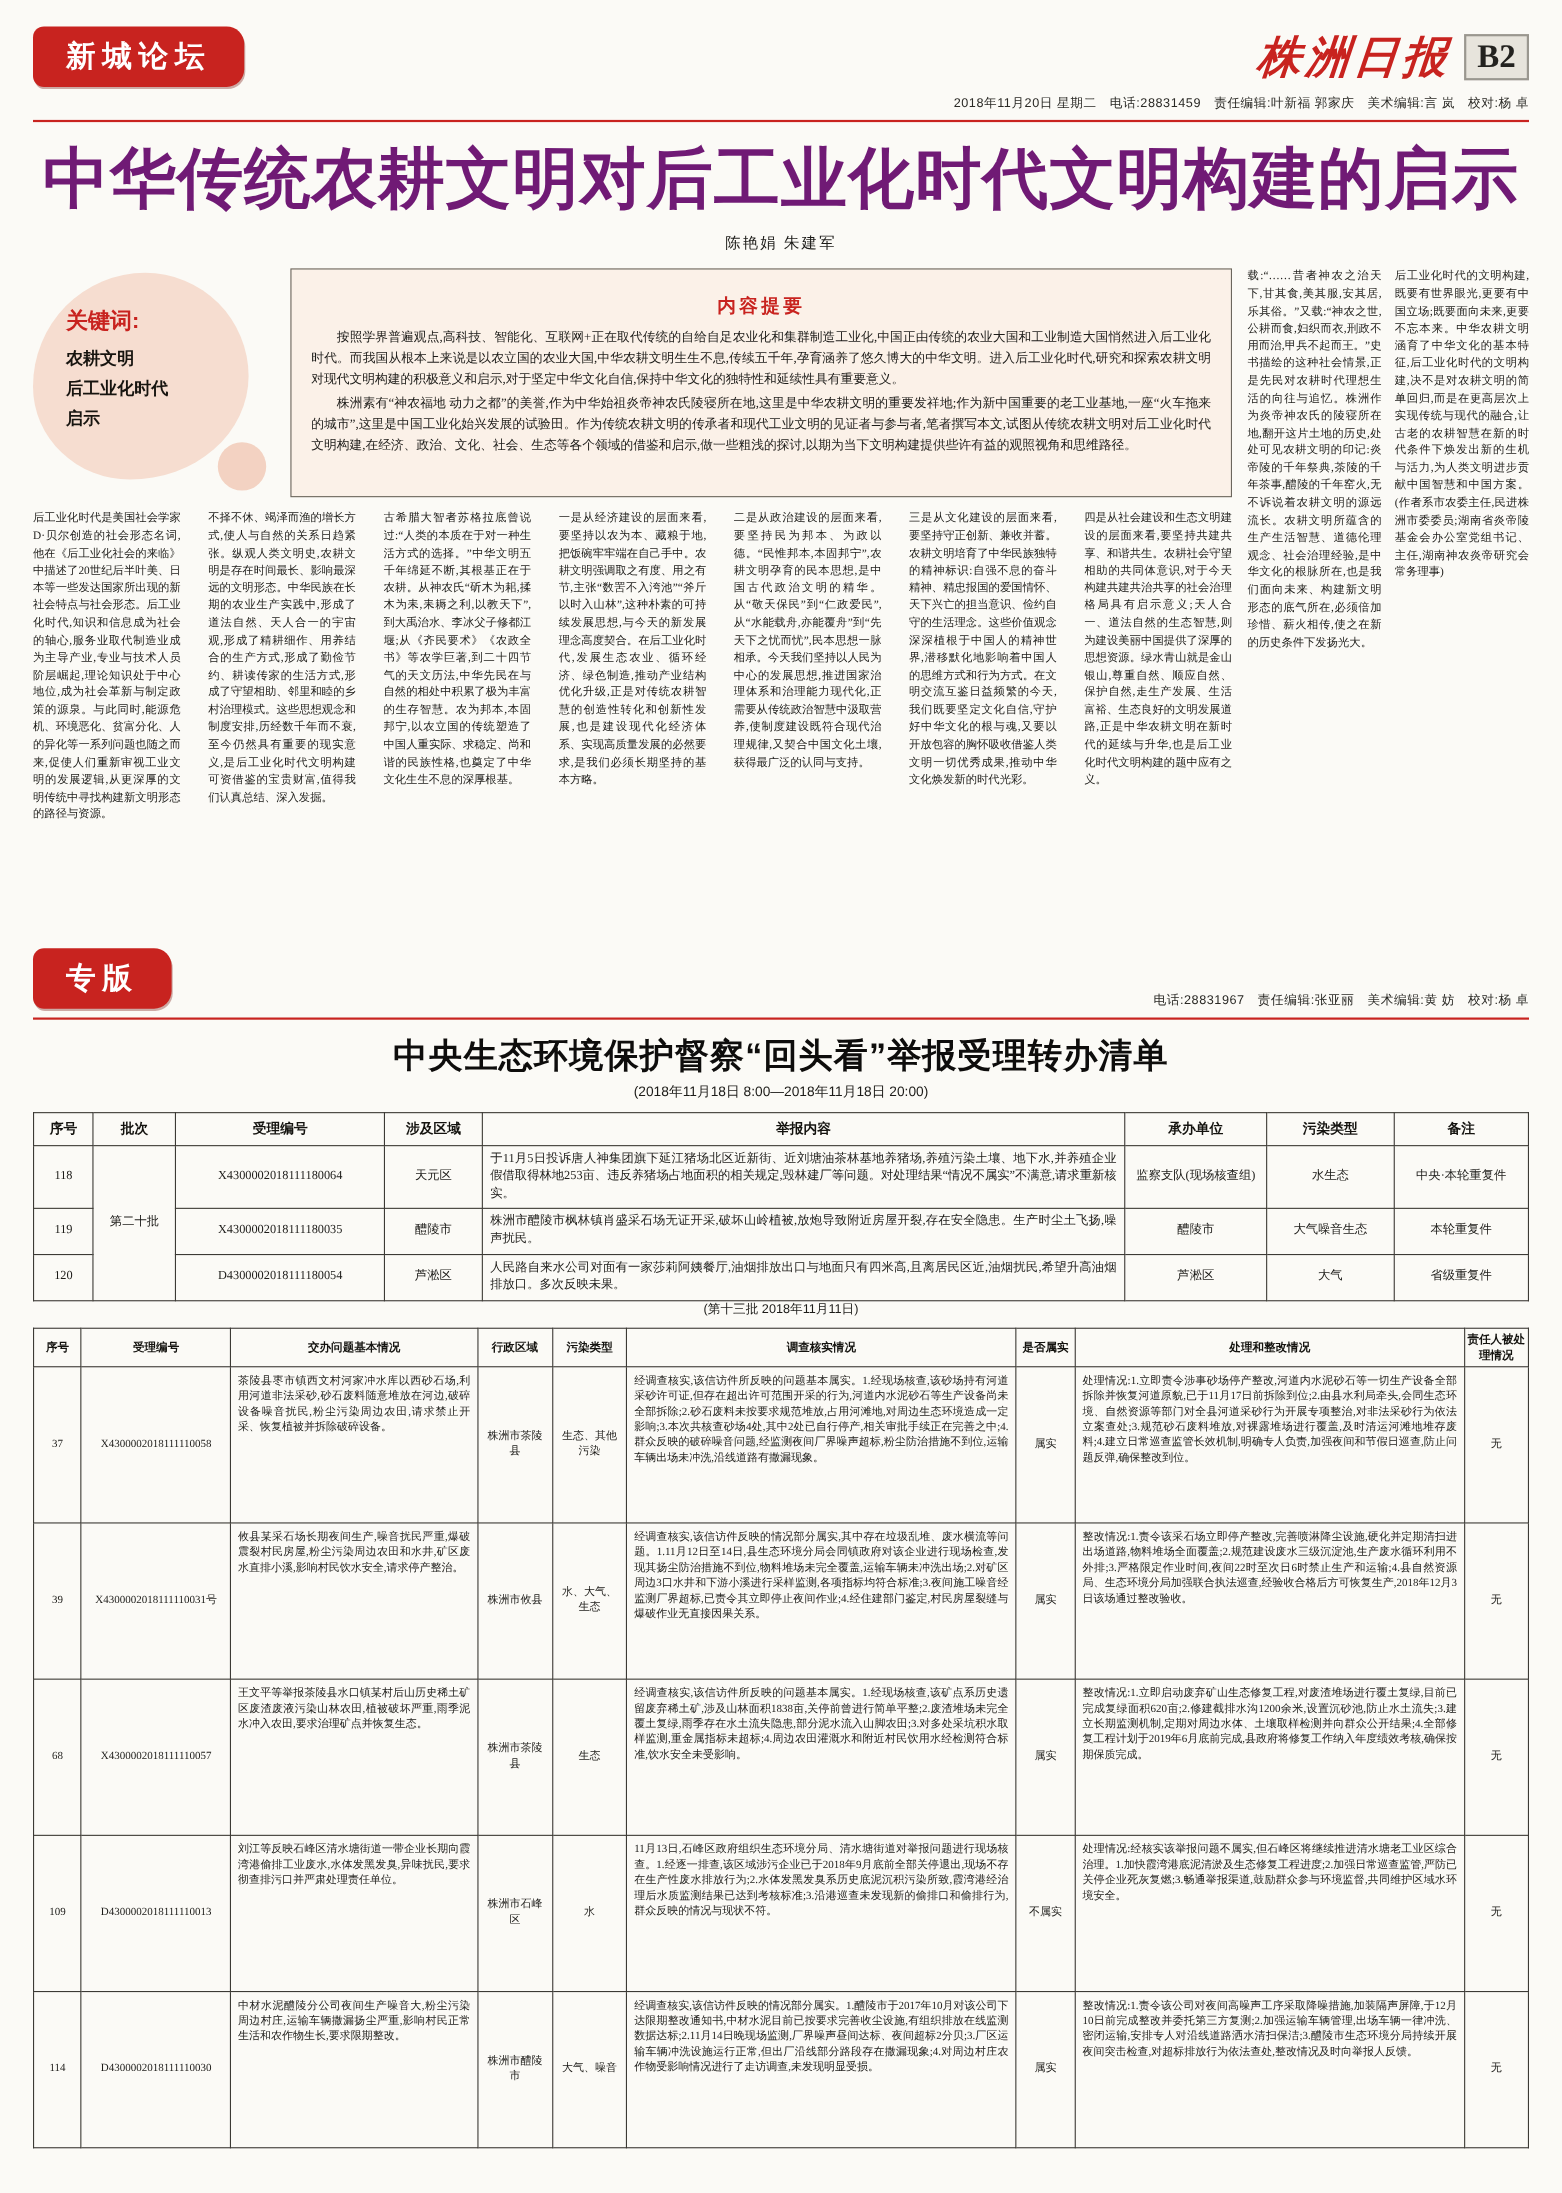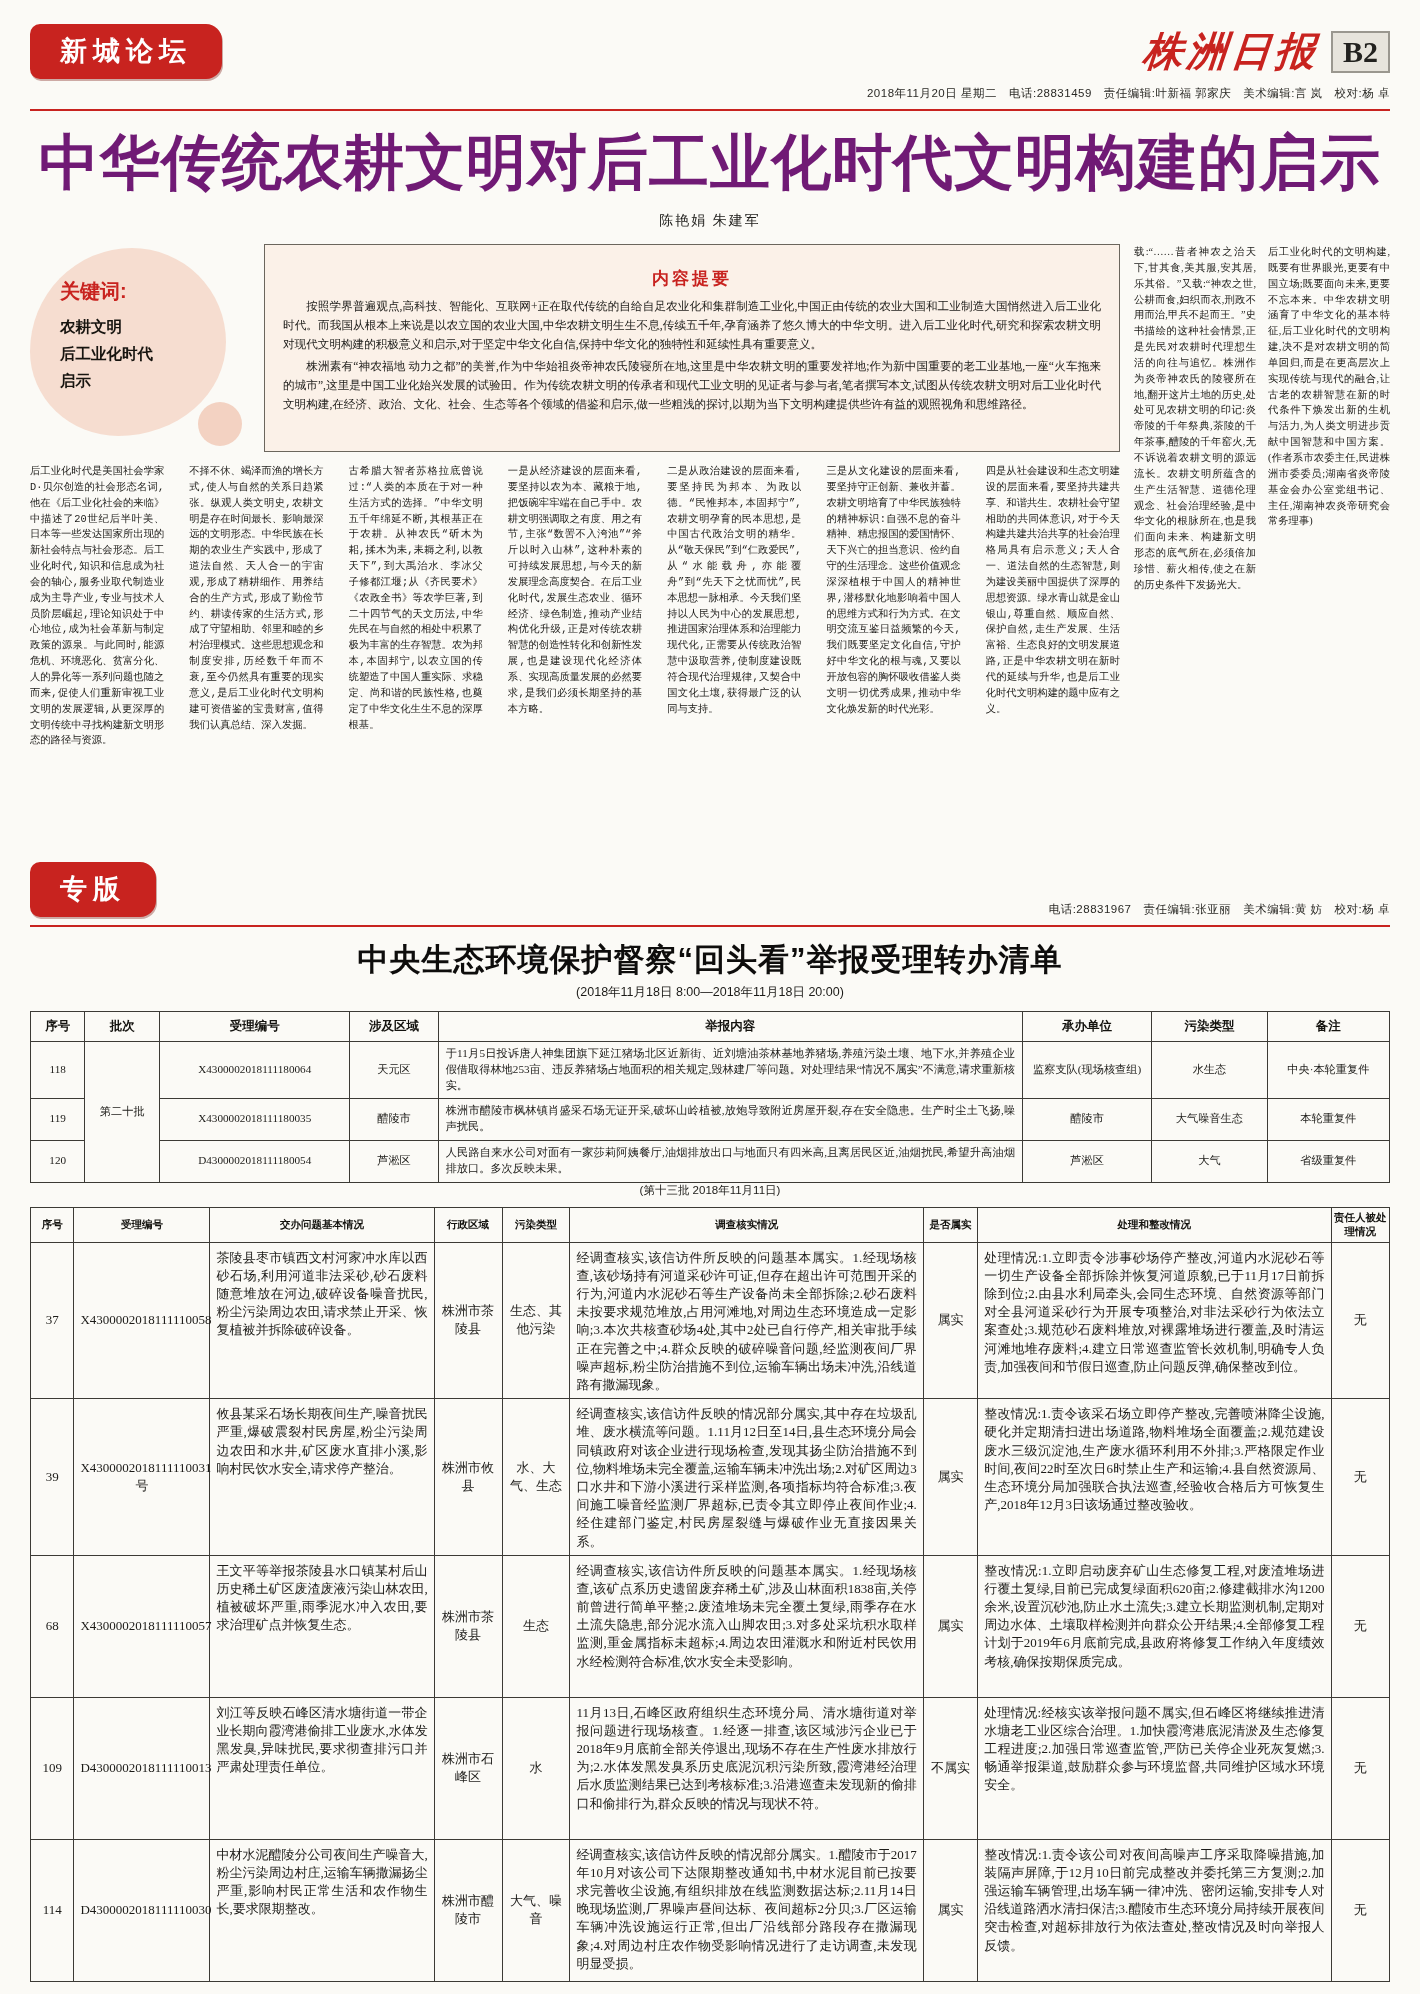--- a/index.html
+++ b/index.html
@@ -55,21 +55,21 @@
   .summary-box {
     flex:1; border:1px solid #6b665d; background:#fbf1e8; padding:22px 18px 8px; overflow:hidden;
   }
   .summary-title {
     color:#c8231f; font-weight:bold; text-align:center; font-size:17px;
     font-family:"Liberation Sans", sans-serif; margin-bottom:8px; letter-spacing:3px;
   }
   .summary-box p {
     font-size:11.6px; line-height:1.62; text-align:justify; text-indent:2em; margin-bottom:4px;
   }
-  .body-cols { display:flex; gap:25px; height:382px; overflow:hidden;font-family:Liberation Mono, monospace; }
+  .body-cols { display:flex; gap:25px; height:382px; overflow:hidden; }
   .body-col { flex:1; min-width:0; font-size:10.3px; line-height:1.54; text-align:justify; overflow:hidden; }
   .article-right { width:256px; flex:none; display:flex; gap:12px; height:602px; overflow:hidden; }
   .right-col { flex:1; min-width:0; font-size:10.3px; line-height:1.54; text-align:justify; overflow:hidden; }
   
   .sec2 { margin-top:16px; }
   .sec2-hdr { display:flex; justify-content:space-between; align-items:flex-end; }
   .sec2-title {
     text-align:center; font-family:"Liberation Sans", sans-serif; font-weight:900;
     font-size:31px; letter-spacing:1px; margin:10px 0 3px; color:#0e0d0c;
   }
@@ -83,21 +83,21 @@
   .list th { font-size:12.5px; height:30px; }
   .list td { font-size:11.2px; padding:4px 7px; text-align:center; line-height:1.42; }
   .list tbody tr { height:42px; }
   .list td.cell-long { text-align:justify; }
   .detail-title {
     text-align:center; font-family:"Liberation Sans", sans-serif; font-weight:900;
     font-size:23px; margin:18px 0 3px; color:#0e0d0c;
   }
   .detail-sub { text-align:center; font-size:11.5px; font-family:"Liberation Sans", sans-serif; margin-bottom:9px; }
   .detail th { font-size:10.5px; height:30px; padding:3px 2px; }
-  .detail td { font-size:13px; padding:4px 6px; text-align:center; line-height:1.4; vertical-align:middle; }
+  .detail td { font-size:10px; padding:4px 6px; text-align:center; line-height:1.4; vertical-align:middle; }
   .detail td.cell-long { text-align:justify; vertical-align:top; padding-top:6px; }
   .detail tbody tr { height:142px; }
 </style>
 </head>
 <body>
 
 <div class="page">
 
   <div class="hdr">
     <div class="badge">新城论坛</div>

